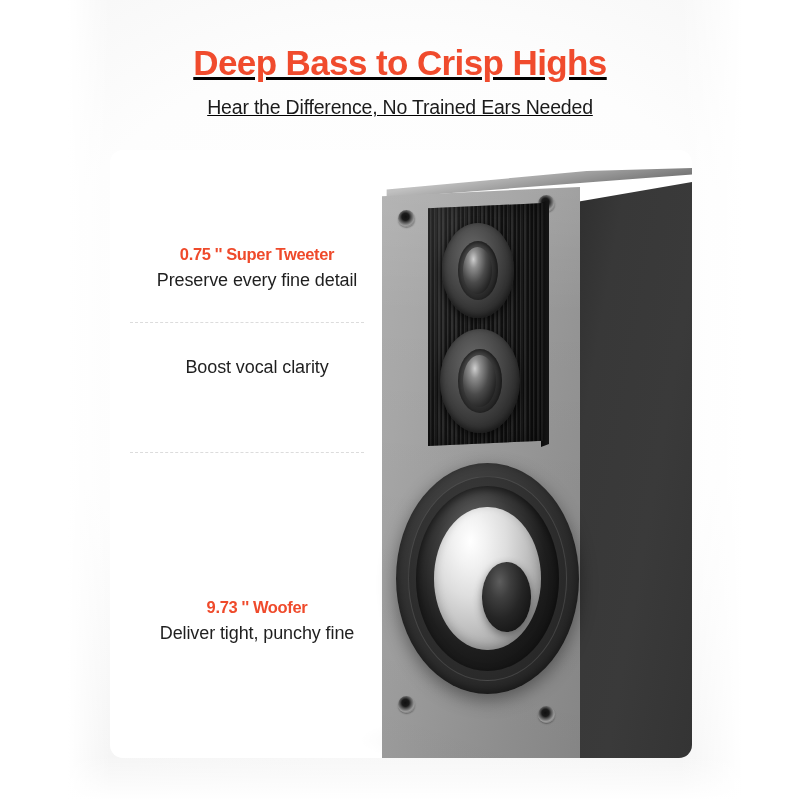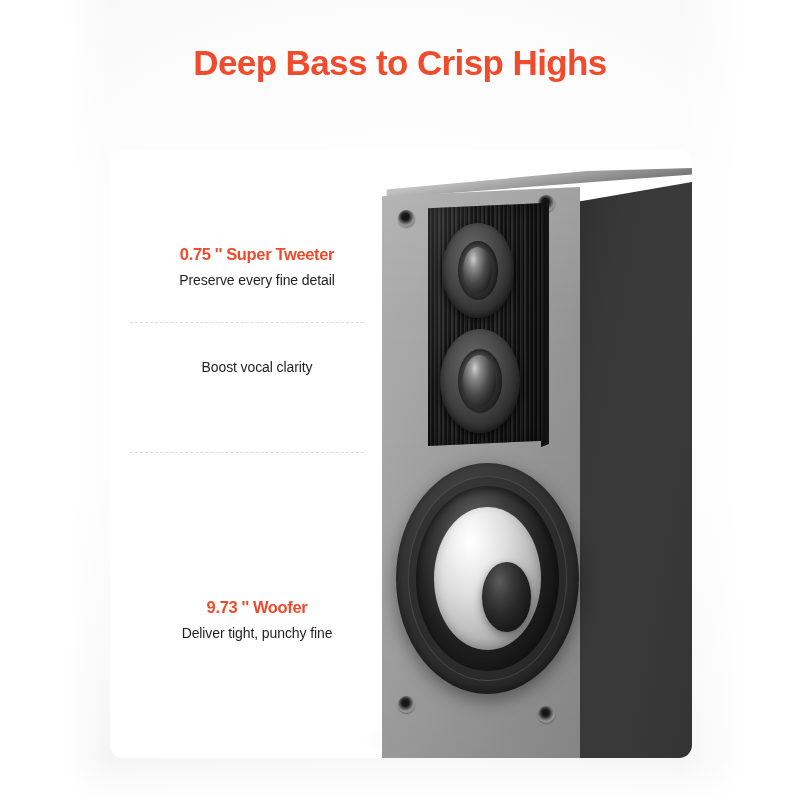--- a/index.html
+++ b/index.html
@@ -44,20 +44,21 @@
     background: linear-gradient(to top, #ffffff 0%, rgba(255,255,255,0) 100%);
     pointer-events: none;
   }
 
   
   .header {
     position: absolute;
     left: 0; top: 0;
     width: 800px;
     text-align: center;
+    text-decoration: underline;
   }
   .headline {
     margin-top: 42px;
     font-size: 35px;
     line-height: 42px;
     font-weight: bold;
     letter-spacing: -0.6px;
     color: #f04b2d;
   }
   .subheadline {
@@ -99,21 +100,21 @@
   .feature-title {
     font-size: 16.5px;
     line-height: 21px;
     font-weight: bold;
     letter-spacing: -0.35px;
     color: #ef4a2b;
     white-space: nowrap;
   }
   .feature-desc {
     margin-top: 6px;
-    font-size: 14px;
+    font-size: 18px;
     line-height: 18px;
     letter-spacing: -0.1px;
     color: #1f1f1f;
     white-space: nowrap;
   }
   .f1 { top: 94px; }
   .f2 { top: 202px; }
   .f3 { top: 447px; }
 
   .divider {
@@ -321,20 +322,21 @@
     z-index: 1;
   }
 </style>
 </head>
 <body>
 
 <div class="page">
 
   <div class="header">
     <div class="headline">Deep Bass to Crisp Highs</div>
+    <div class="subheadline">Hear the Difference, No Trained Ears Needed</div>
   </div>
 
   <div class="card">
 
     <div class="cabinet-shadow"></div>
 
     <div class="speaker">
 
       <div class="side-panel"></div>
       <div class="top-face"></div>

